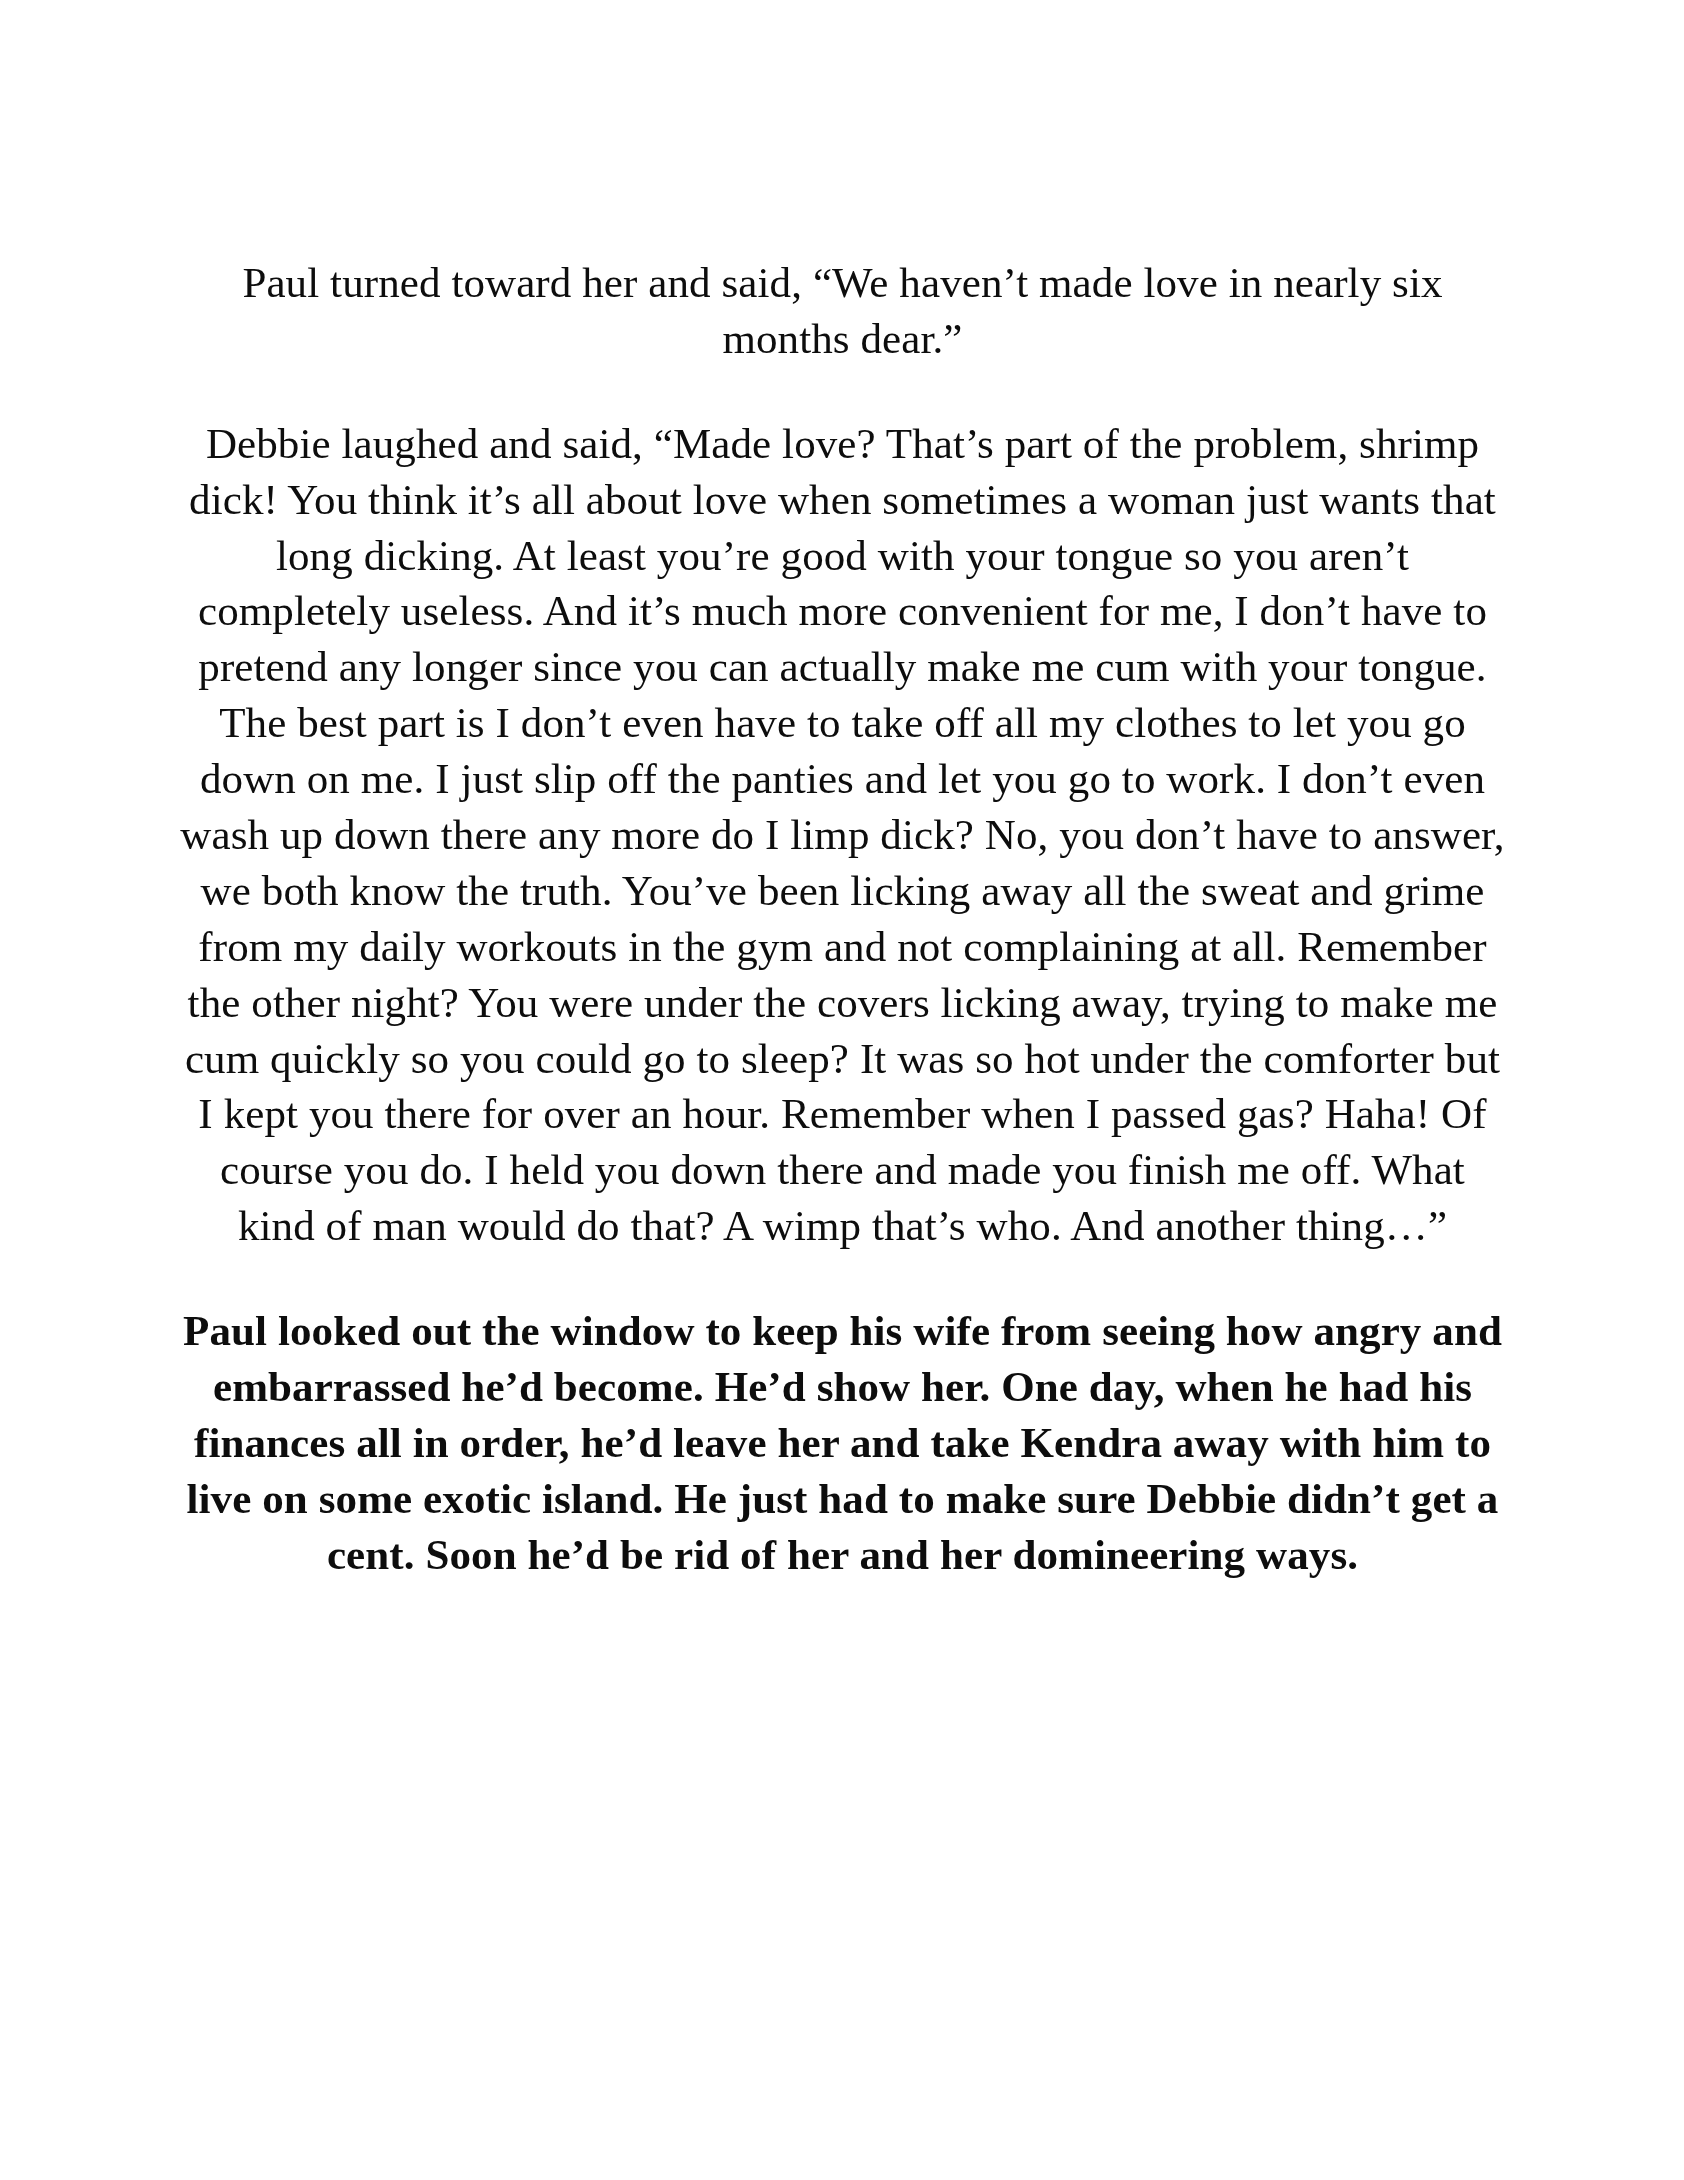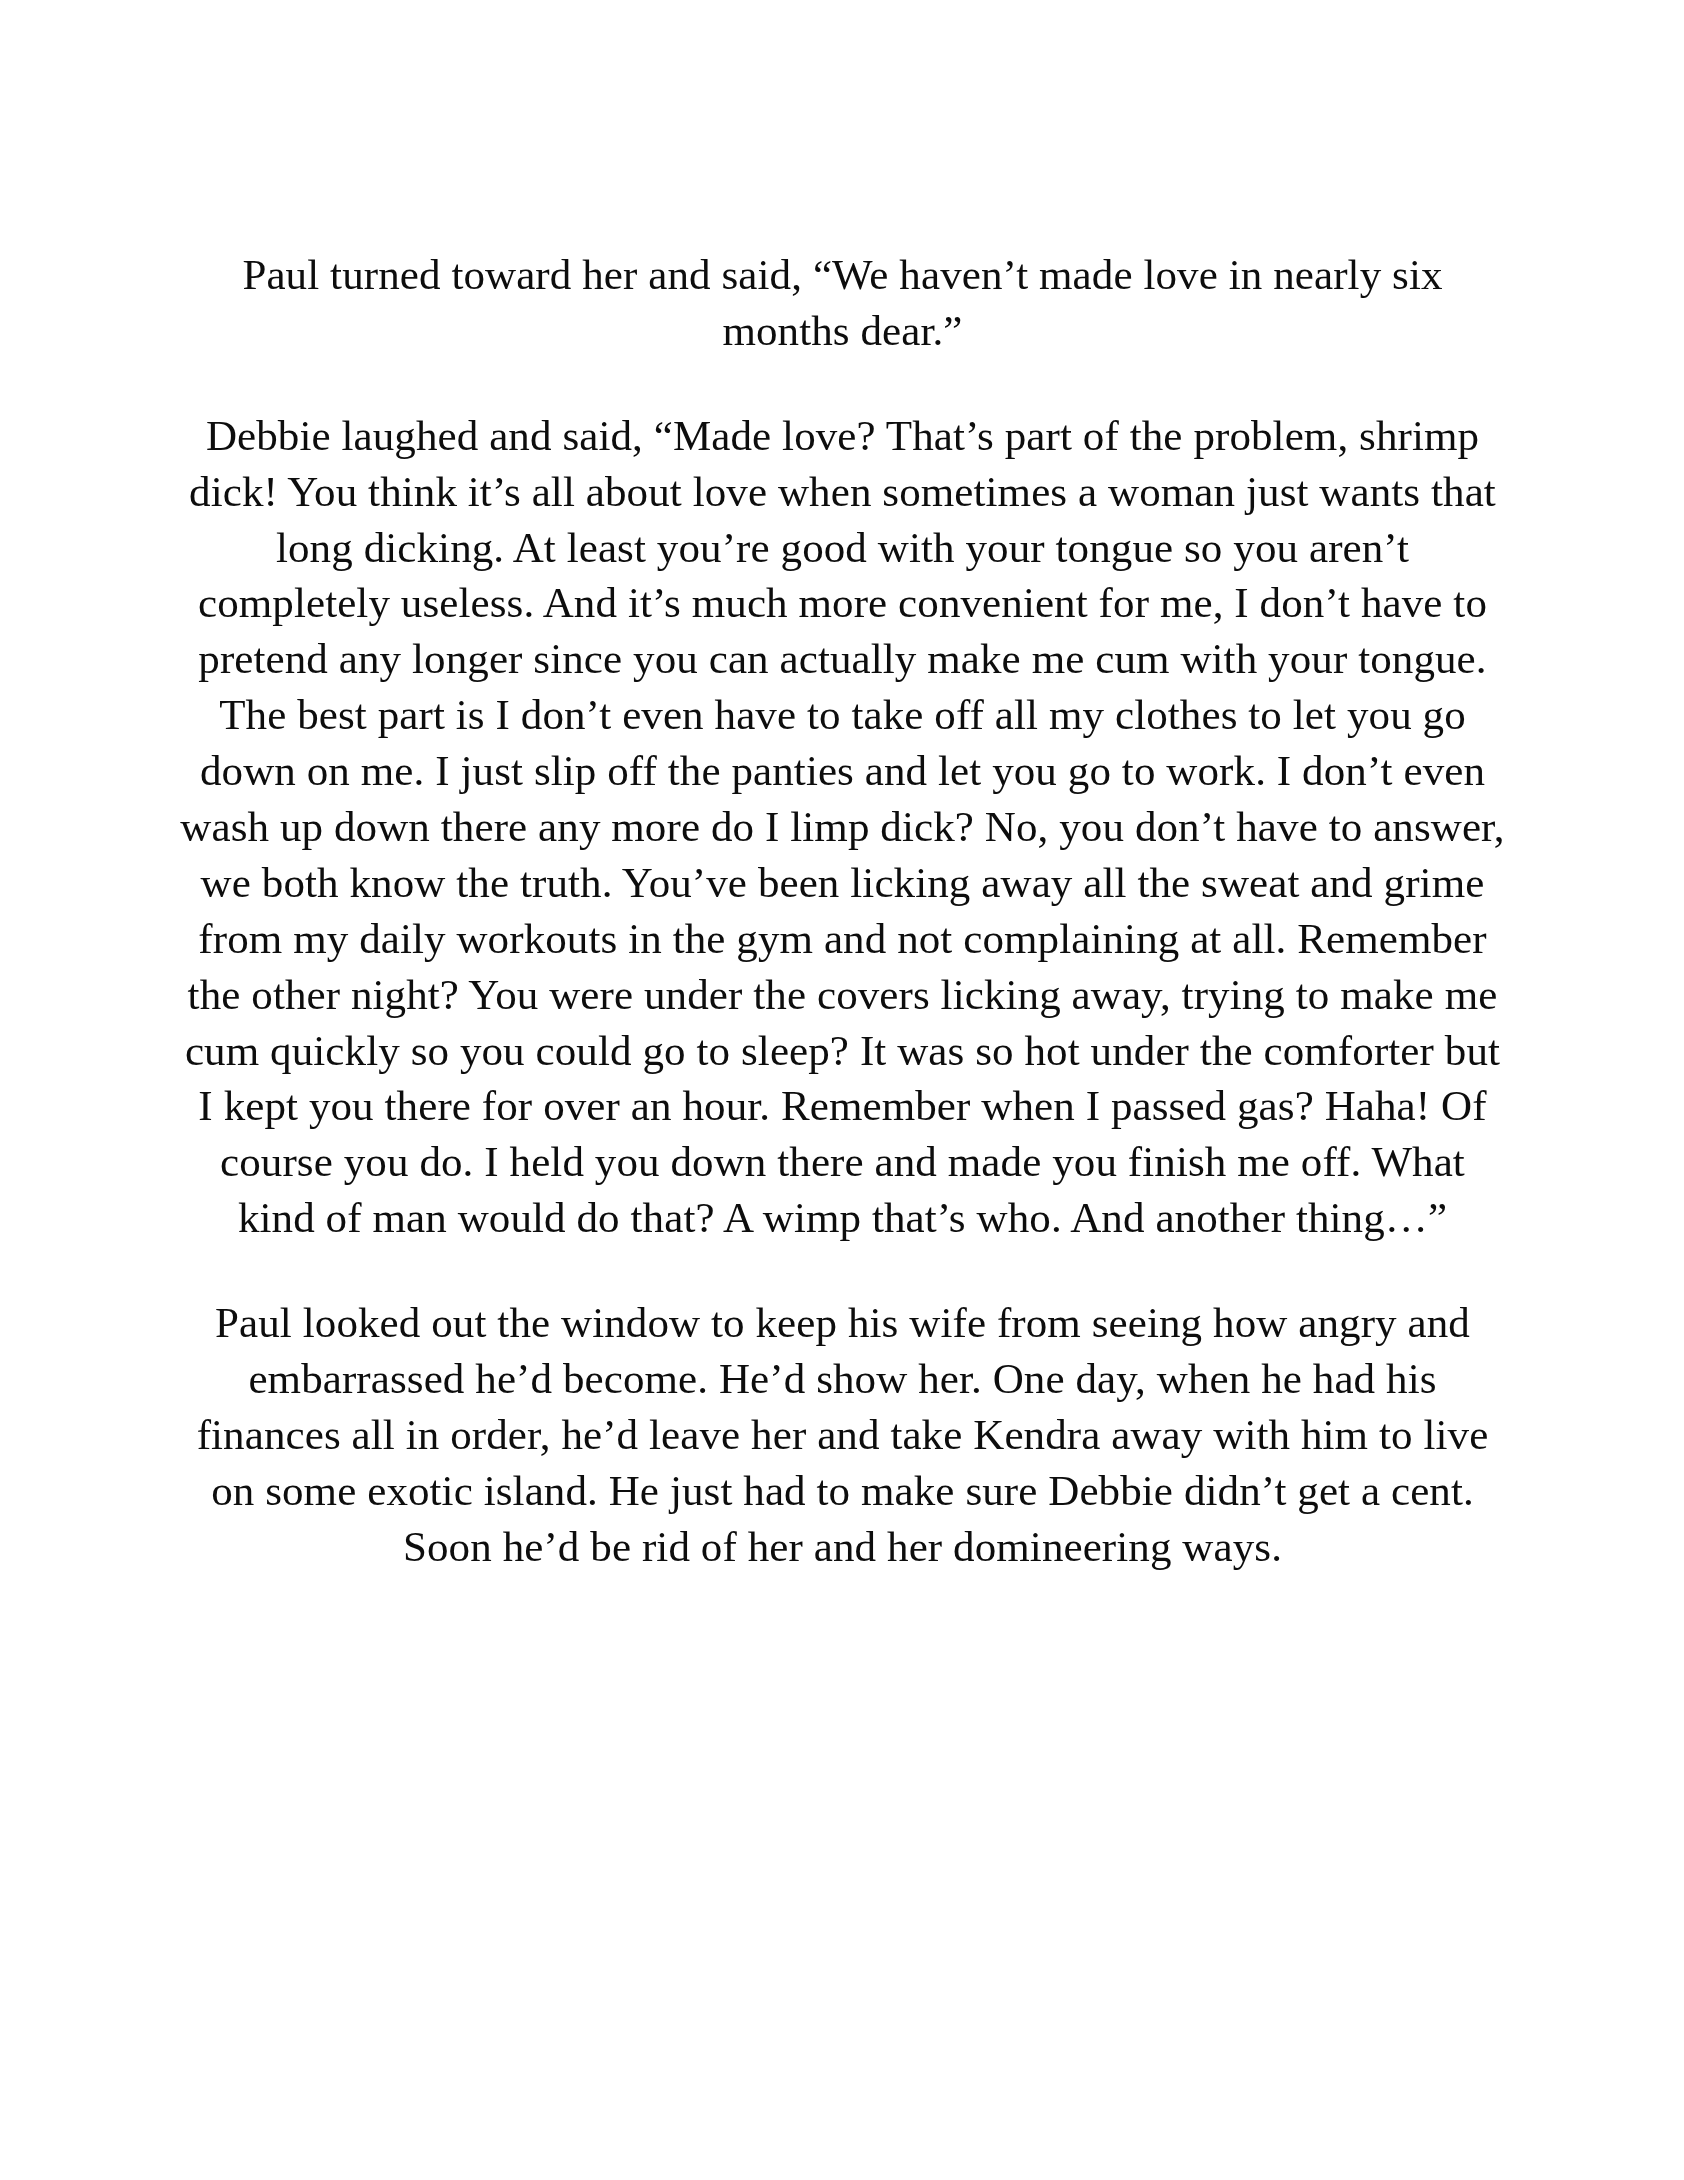--- a/index.html
+++ b/index.html
@@ -15,32 +15,33 @@
   }
   .page {
     box-sizing: border-box;
     width: 1685px;
     height: 2181px;
     padding: 247px 179px 119px 179px;
     background: #ffffff;
   }
   .body-text {
     max-width: 1329px;
-    margin: 0 auto;
+    margin: 8px auto;
   }
   .para {
     font-size: 43px;
     line-height: 1.30;
     text-align: center;
     margin: 0 0 49px 0;
     text-indent: 0;
     letter-spacing: 0.1px;
   }
   .para:last-child {
     margin-bottom: 0;
+    font-weight: bold;
   }
   .para.spaced-before {
     margin-top: 37px;
     text-align: center;
   }
 </style>
 </head>
 <body>
 
 <div class="page">

